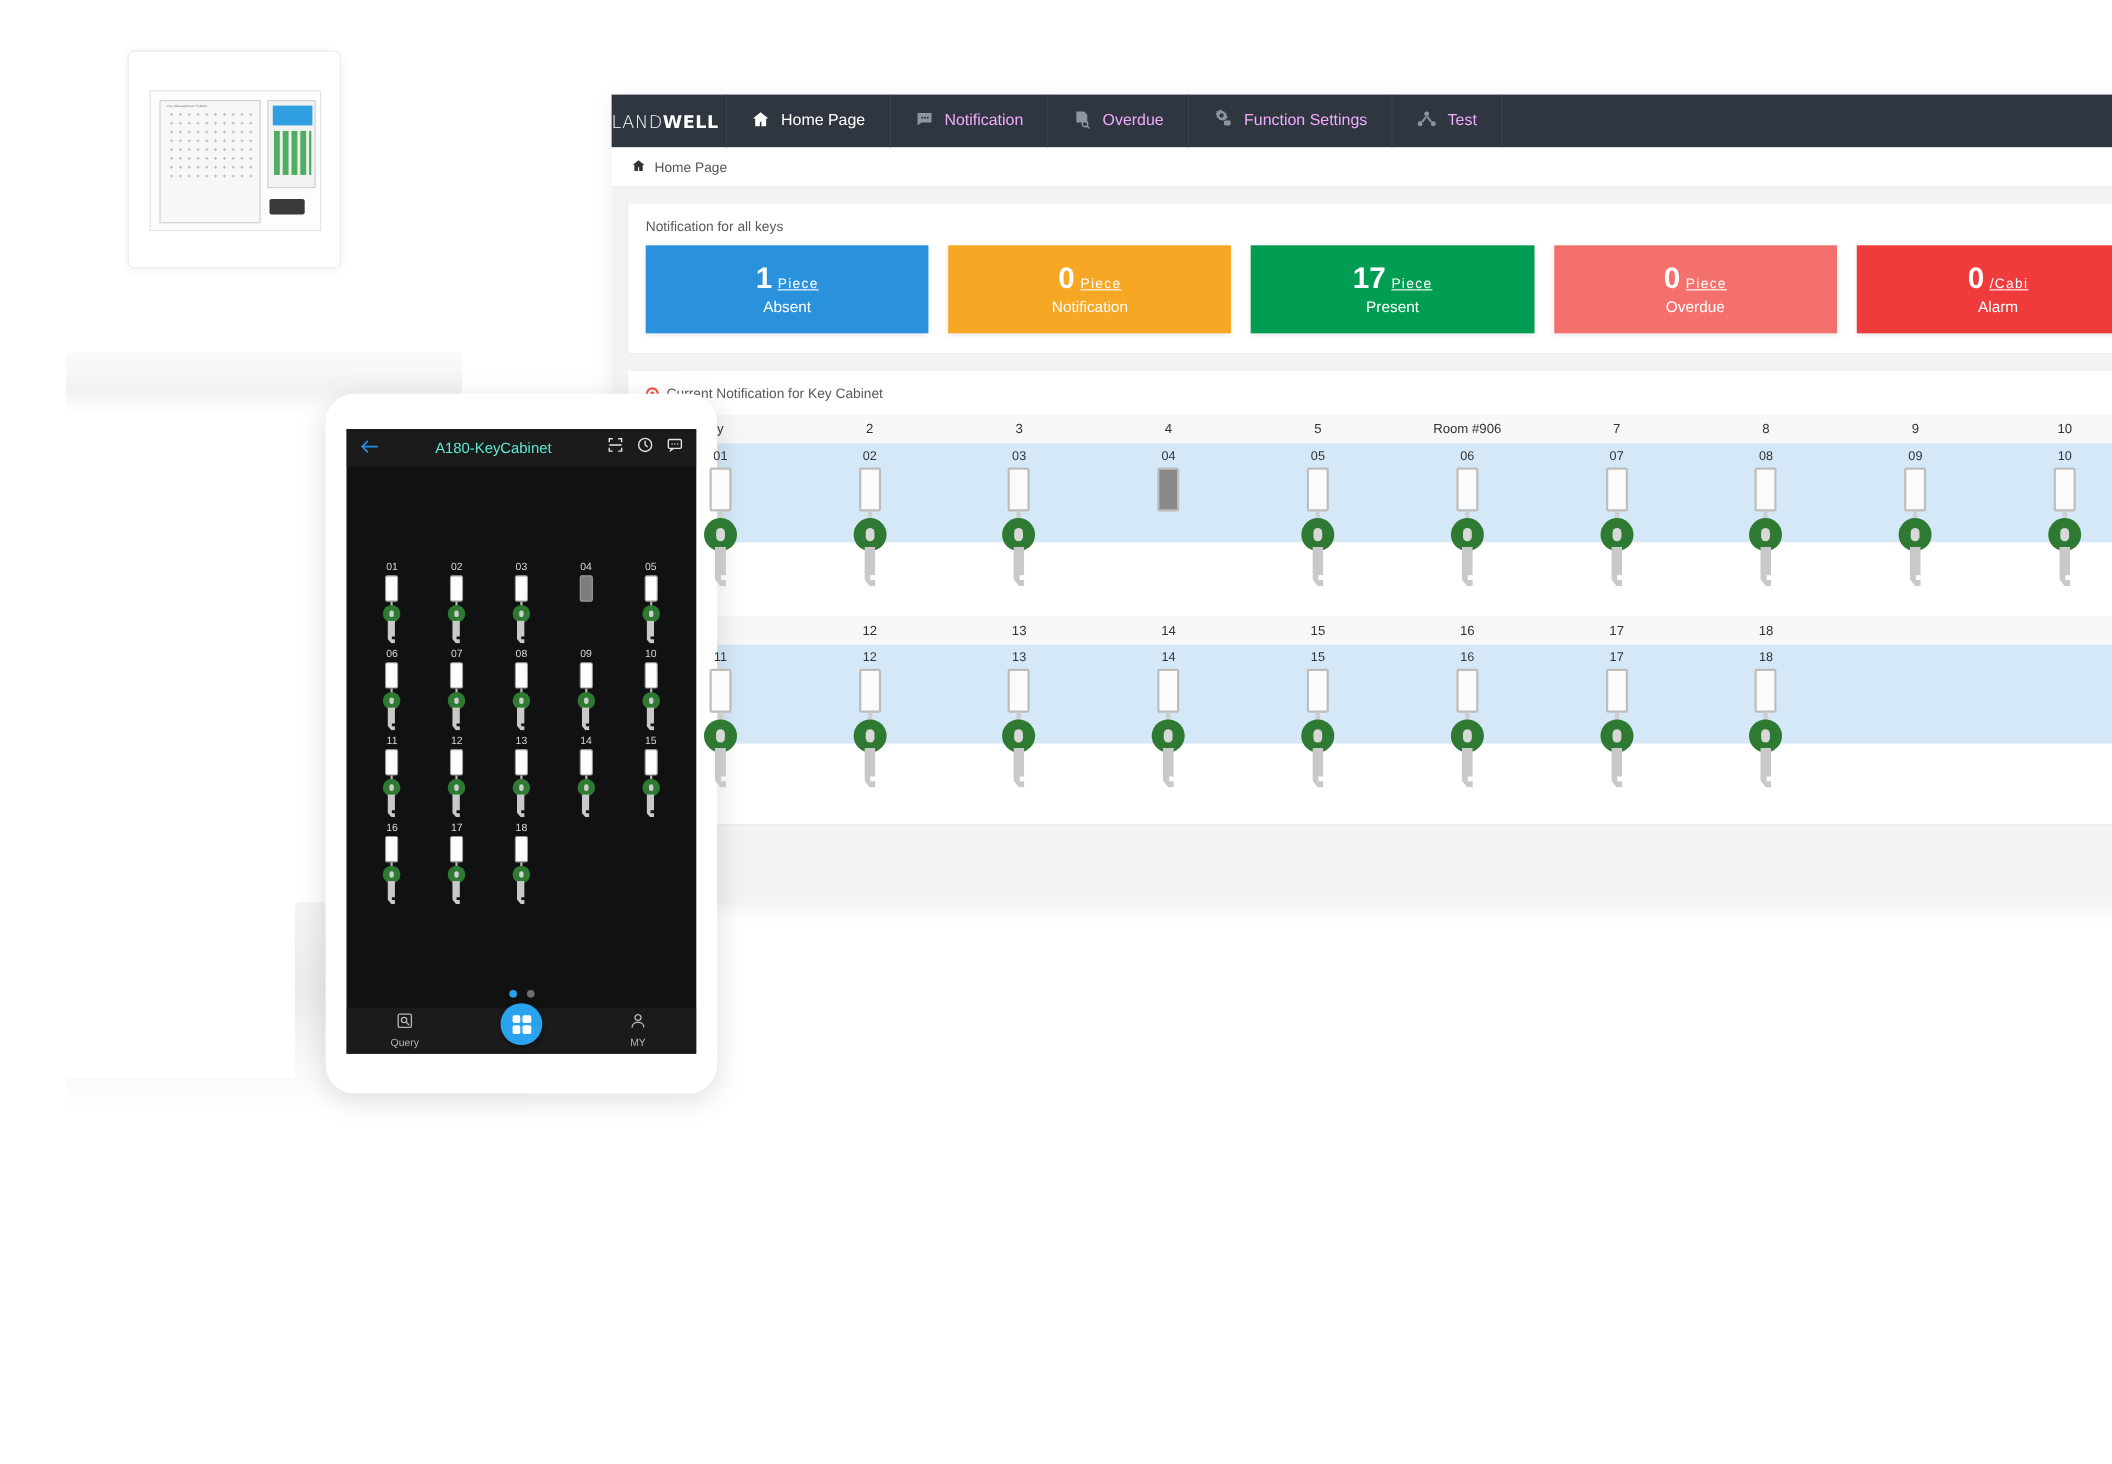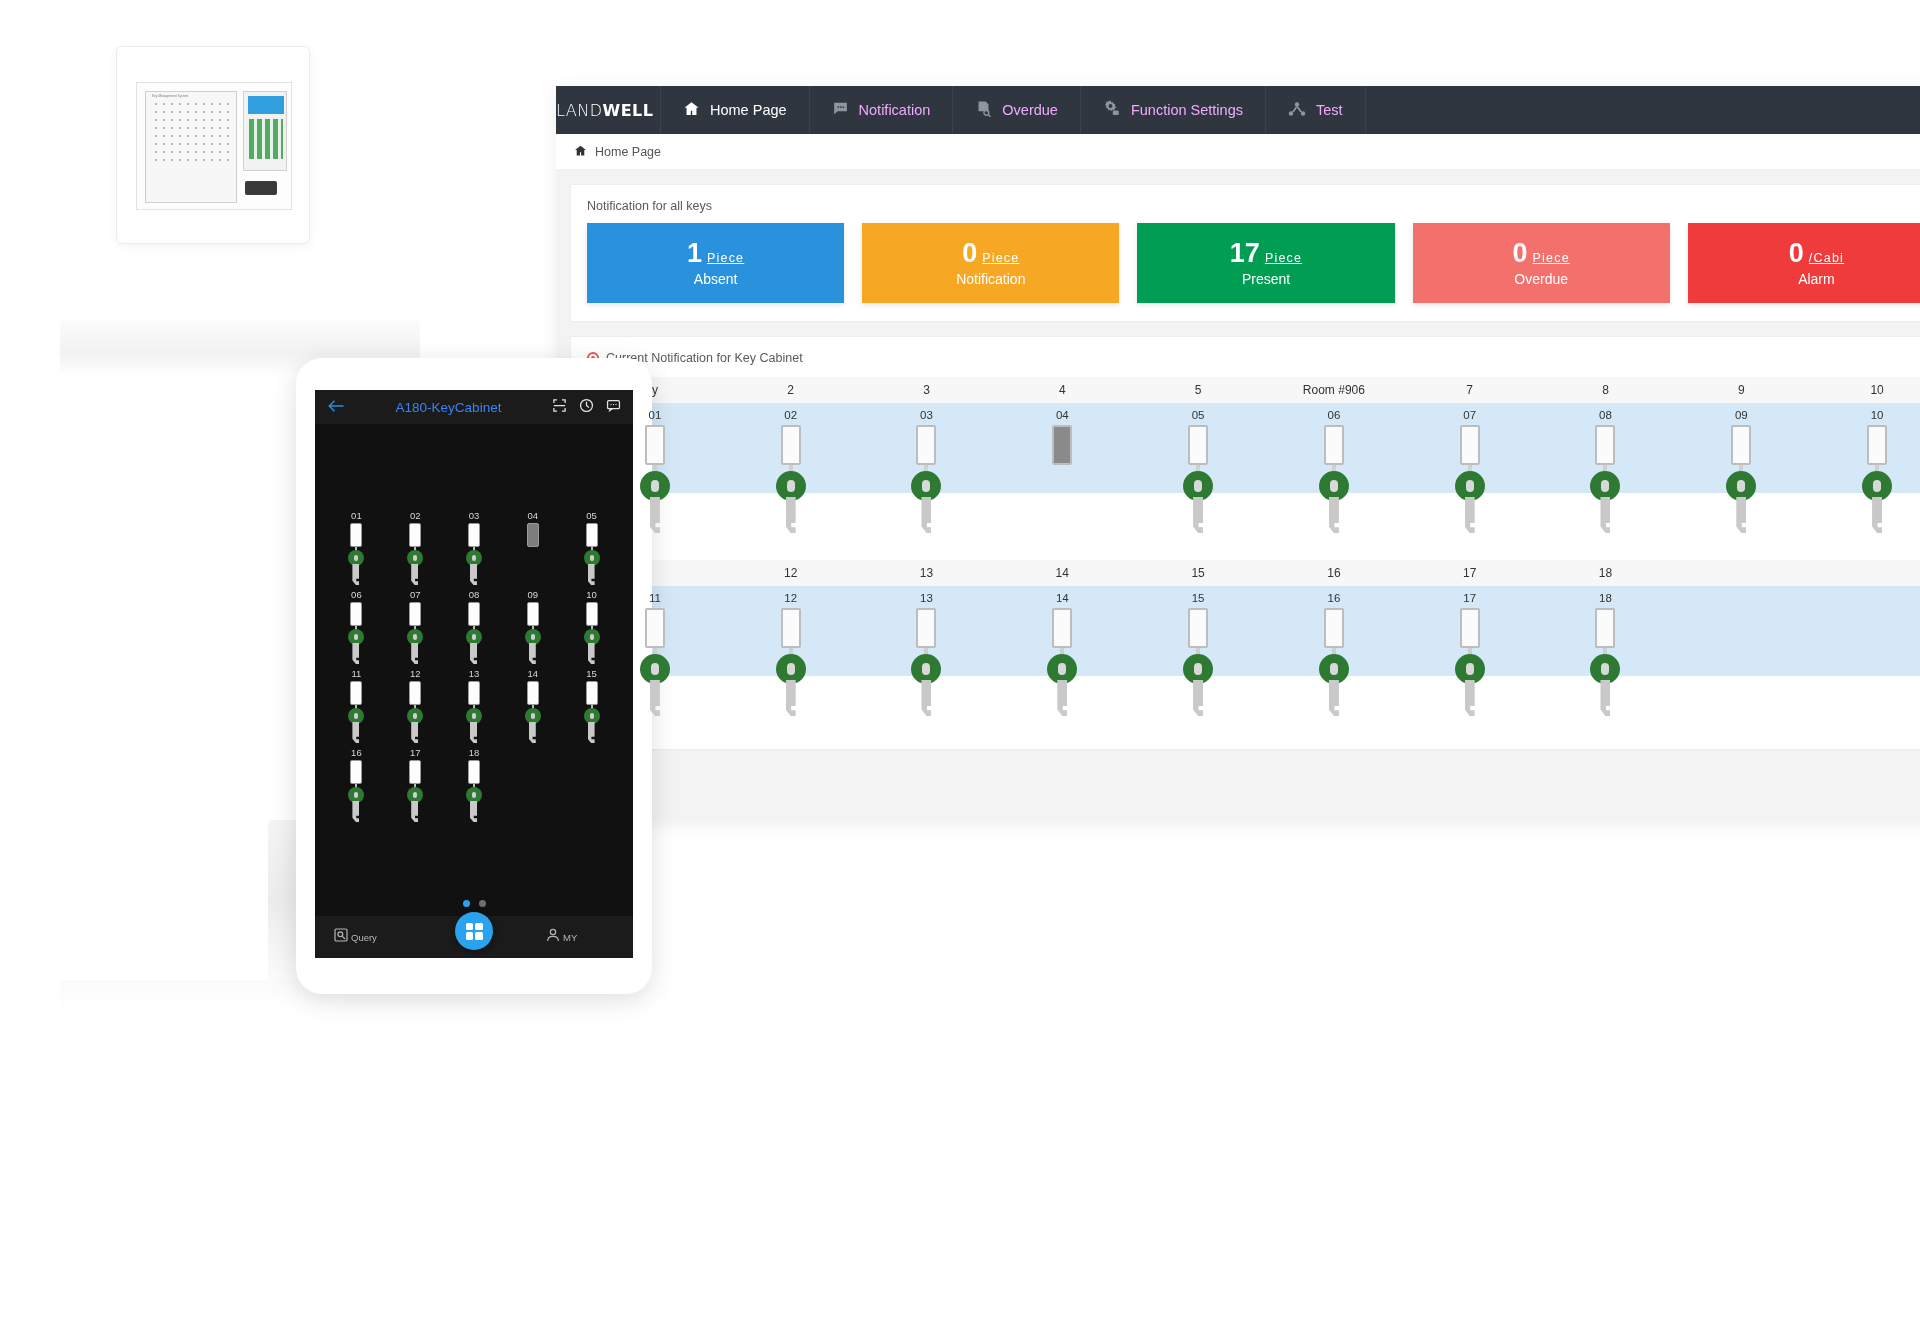--- a/index.html
+++ b/index.html
@@ -212,21 +212,21 @@
     width: 100%; height: 100%;
     background: #111111; overflow: hidden;
     display: flex; flex-direction: column; position: relative;
   }
   .app-bar {
     height: 34px; background: #1b1b1b;
     display: flex; align-items: center; padding: 0 12px;
     gap: 10px;
   }
   .app-back { color: #2a8fe0; font-size: 17px; line-height: 1; }
-  .app-title { flex: 1; text-align: center; color: #3b82f6; font-size: 13.5px; }
+  .app-title { flex: 1; text-align: center; color: #5eead4; font-size: 13.5px; }
   .app-bar-icons { display: flex; gap: 12px; align-items: center; }
 
   .m-grid {
     flex: 1; display: grid;
     grid-template-columns: repeat(5, 1fr);
     align-content: start;
     padding: 86px 12px 0 12px;
     row-gap: 4px;
   }
   .m-cell { display: flex; flex-direction: column; align-items: center; }
@@ -254,21 +254,21 @@
 
   .pager { display: flex; gap: 9px; justify-content: center; padding-bottom: 9px; }
   .dot { width: 7px; height: 7px; border-radius: 50%; background: #6e6e6e; }
   .dot.on { background: #2aa3ee; }
 
   .tabbar {
     height: 42px; background: #1b1b1b;
     display: flex; align-items: center; justify-content: space-around;
     position: relative;
   }
-  .tab { display: flex; flex-direction: row; align-items: center; gap: 2px; width: 70px; }
+  .tab { display: flex; flex-direction: column; align-items: center; gap: 2px; width: 70px; }
   .tab-label { font-size: 9.5px; color: #b6b6b6; }
   .fab {
     position: absolute; left: 50%; transform: translateX(-50%);
     bottom: 8px; width: 38px; height: 38px; border-radius: 50%;
     background: #2aa3ee; display: flex; align-items: center; justify-content: center;
     box-shadow: 0 2px 6px rgba(0,0,0,.4);
   }
   .fab-grid {
     width: 17px; height: 17px;
     display: grid; grid-template-columns: 1fr 1fr; grid-template-rows: 1fr 1fr; gap: 2.5px;

